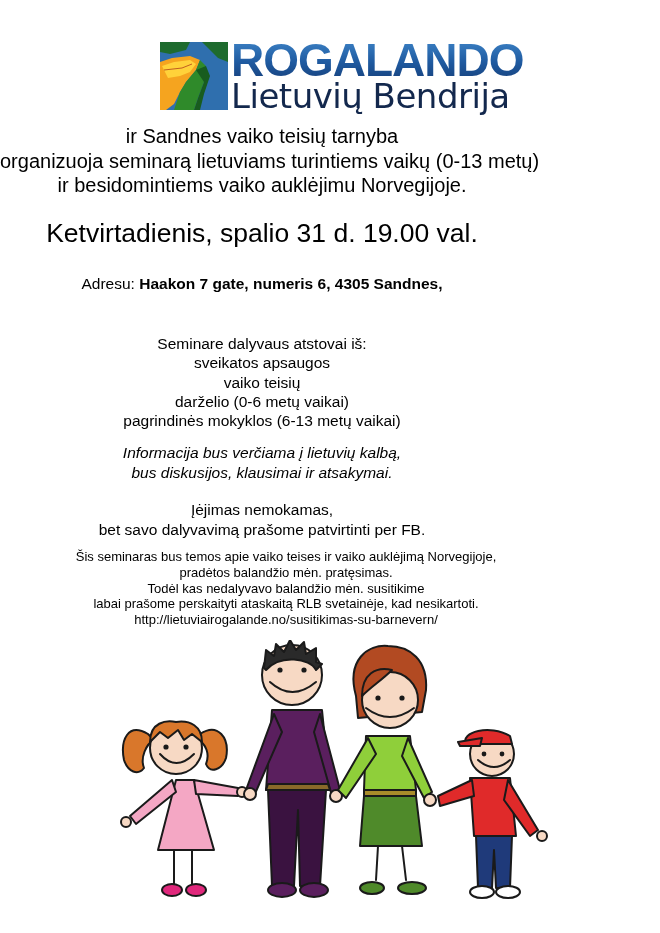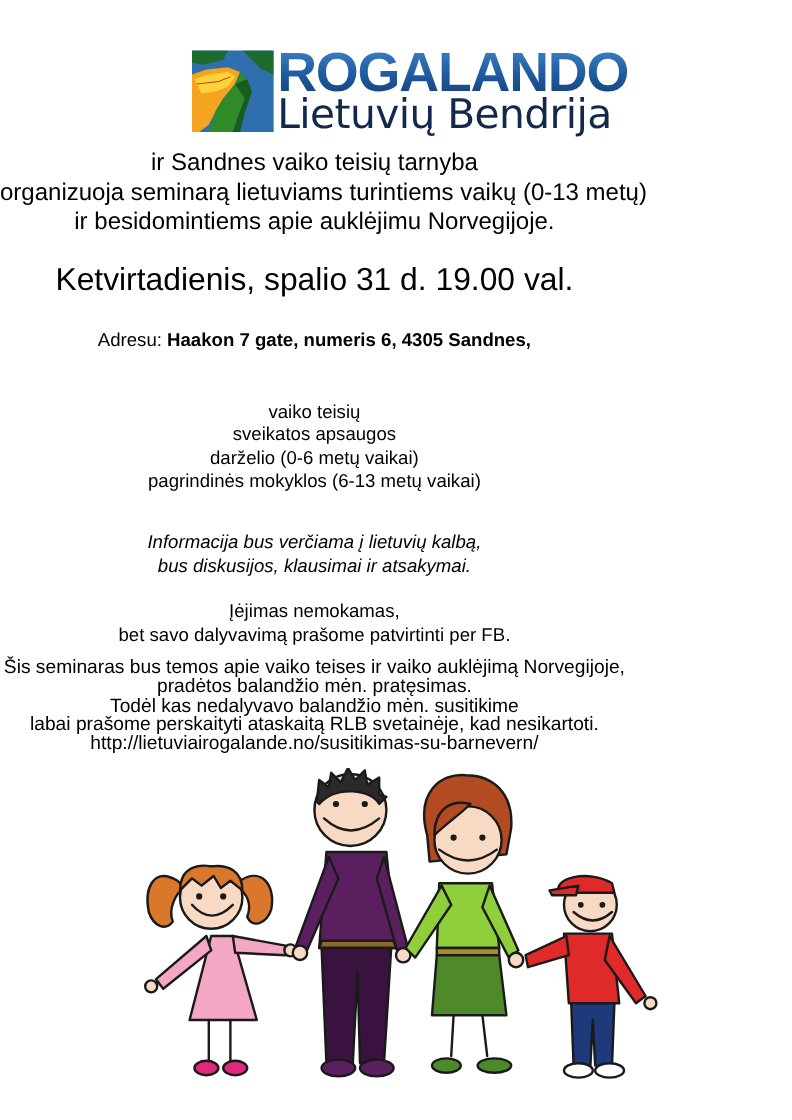--- a/index.html
+++ b/index.html
@@ -10,21 +10,21 @@
       background: linear-gradient(#3f86c9, #1f5aa0 55%, #163f7a); -webkit-background-clip: text; background-clip: text; color: transparent; }
     .logo-sub { position: absolute; left: 71px; top: 36px; font-family: "DejaVu Sans", sans-serif; font-weight: normal; font-size: 34px; line-height: 40px; color: #13284d; letter-spacing: -0.5px; }
     .block { position: absolute; left: 0; width: 524px; text-align: center; }
     .intro { top: 124px; font-size: 20px; line-height: 24.5px; }
     .date { top: 218px; font-size: 26.5px; line-height: 30px; }
     .addr { top: 274px; font-size: 15.5px; line-height: 19px; }
     .addr b { font-weight: bold; }
     .reps { top: 334px; font-size: 15.5px; line-height: 19.3px; }
     .info { top: 443px; font-size: 15.5px; line-height: 19.5px; font-style: italic; }
     .entry { top: 500px; font-size: 15.5px; line-height: 19.5px; }
-    .note { top: 549px; font-size: 16px; line-height: 15.8px; }
+    .note { top: 549px; font-size: 13px; line-height: 15.8px; padding-left: 24px; }
     .line { display: block; white-space: nowrap; }
     .family { position: absolute; left: 110px; top: 640px; width: 440px; height: 280px; }
   </style>
 </head>
 <body>
 
 <div class="logo">
   <svg class="logo-icon" viewBox="0 0 68 68">
     <rect x="0" y="0" width="68" height="68" fill="#1b4f8a"></rect>
     <path d="M0 0 H68 V68 H0 Z" fill="#2f6fae"></path>
@@ -36,32 +36,33 @@
     <path d="M36 28 L46 24 L50 34 L44 52 L40 68 H34 L38 56 L44 40 Z" fill="#185c1e"></path>
     <path d="M4 28 L22 26 L32 22" stroke="#b0401a" stroke-width="0.8" fill="none"></path>
   </svg>
   <div class="logo-title">ROGALANDO</div>
   <div class="logo-sub">Lietuvių Bendrija</div>
 </div>
 
 <div class="block intro">
   <span class="line">ir Sandnes vaiko teisių tarnyba</span>
   <span class="line">organizuoja seminarą lietuviams turintiems vaikų (0-13 metų)</span>
-  <span class="line">ir besidomintiems apie auklėjimu Norvegijoje.</span>
+  <span class="line">ir besidomintiems vaiko auklėjimu Norvegijoje.</span>
 </div>
 
 <div class="block date">Ketvirtadienis, spalio 31 d. 19.00 val.</div>
 
 <div class="block addr">
   <span class="line"><span>Adresu: </span><b>Haakon 7 gate, numeris 6, 4305 Sandnes,</b></span>
 </div>
 
 <div class="block reps">
+  <span class="line">Seminare dalyvaus atstovai iš:</span>
+  <span class="line">sveikatos apsaugos</span>
   <span class="line">vaiko teisių</span>
-  <span class="line">sveikatos apsaugos</span>
   <span class="line">darželio (0-6 metų vaikai)</span>
   <span class="line">pagrindinės mokyklos (6-13 metų vaikai)</span>
 </div>
 
 <div class="block info">
   <span class="line">Informacija bus verčiama į lietuvių kalbą,</span>
   <span class="line">bus diskusijos, klausimai ir atsakymai.</span>
 </div>
 
 <div class="block entry">

